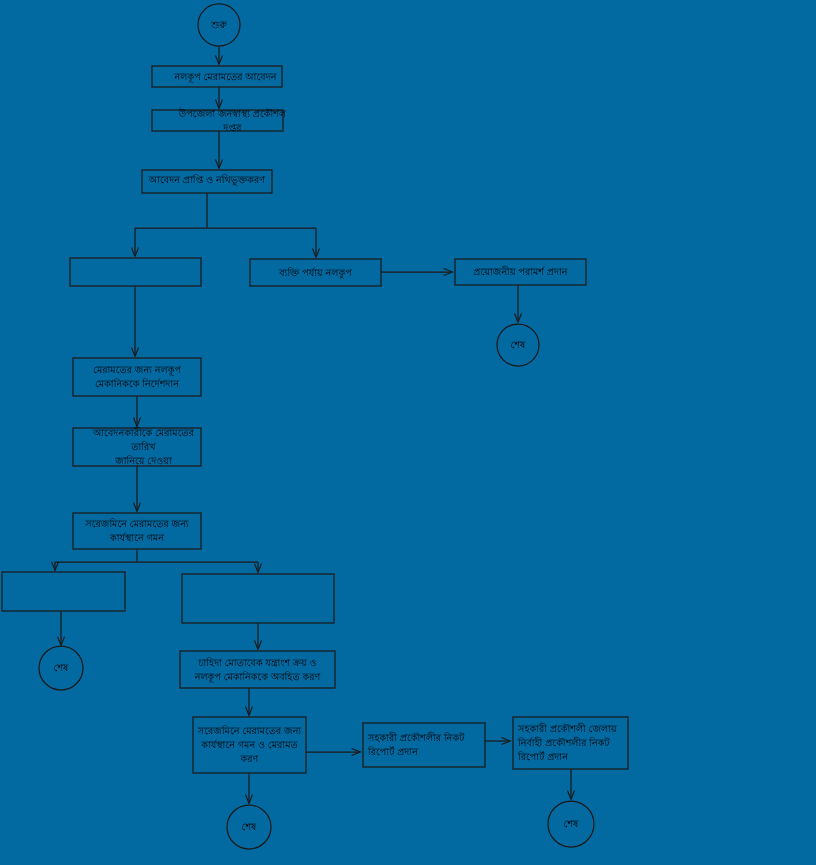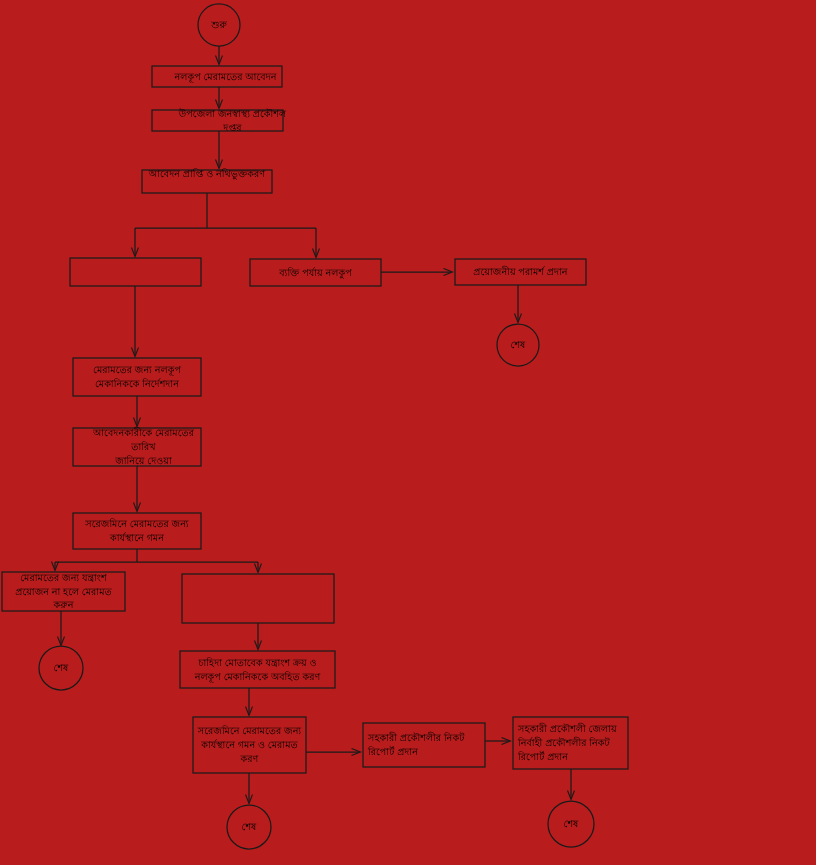--- a/index.html
+++ b/index.html
@@ -7,21 +7,21 @@
     padding: 0;
     background: #ffffff;
   }
   body {
     font-family: "Liberation Sans", "DejaVu Sans", sans-serif;
   }
   #canvas {
     position: relative;
     width: 816px;
     height: 865px;
-    background: #b91c1c;
+    background: #0369a1;
     overflow: hidden;
   }
   #flow-svg {
     position: absolute;
     left: 0;
     top: 0;
     width: 816px;
     height: 865px;
   }
   .node-label {
@@ -130,40 +130,38 @@
       <path d="M571,769 L571,799" marker-end="url(#arrow)"></path>
     </g>
   </svg>
 
   <div class="node-label terminal-label" style="left:198px;top:4px;width:42px;height:42px;">শুরু</div>
 
   <div class="node-label" style="left:152px;top:66px;width:147px;height:21px;">নলকূপ মেরামতের আবেদন</div>
 
   <div class="node-label" style="left:167px;top:110px;width:131px;height:21px;">উপজেলা জনস্বাস্থ্য প্রকৌশল দপ্তর</div>
 
-  <div class="node-label" style="left:142px;top:164px;width:130px;height:19px;">আবেদন প্রাপ্তি ও নথিভুক্তকরণ</div>
+  <div class="node-label" style="left:142px;top:170px;width:130px;height:19px;">আবেদন প্রাপ্তি ও নথিভুক্তকরণ</div>
 
 
   <div class="node-label" style="left:250px;top:259px;width:131px;height:27px;">ব্যক্তি পর্যায় নলকুপ</div>
 
   <div class="node-label" style="left:455px;top:259px;width:131px;height:26px;">প্রয়োজনীয় পরামর্শ প্রদান</div>
 
   <div class="node-label terminal-label" style="left:497px;top:324px;width:42px;height:42px;">শেষ</div>
 
   <div class="node-label" style="left:73px;top:358px;width:128px;height:38px;">মেরামতের জন্য নলকূপ
 মেকানিককে নির্দেশদান</div>
 
   <div class="node-label" style="left:73px;top:428px;width:128px;height:38px;padding-left:16px;">আবেদনকারীকে মেরামতের তারিখ
 জানিয়ে দেওয়া</div>
 
   <div class="node-label" style="left:73px;top:513px;width:128px;height:36px;">সরেজমিনে মেরামতের জন্য
 কার্যস্থানে গমন</div>
 
-  <div class="node-label" style="left:2px;top:572px;width:123px;height:39px;">মেরামতের জন্য যন্ত্রাংশ
-প্রয়োজন না হলে মেরামত করুন</div>
 
   <div class="node-label terminal-label" style="left:39px;top:646px;width:44px;height:44px;">শেষ</div>
 
 
   <div class="node-label" style="left:180px;top:651px;width:155px;height:37px;">চাহিদা মোতাবেক যন্ত্রাংশ ক্রয় ও
 নলকূপ মেকানিককে অবহিত করণ</div>
 
   <div class="node-label" style="left:193px;top:717px;width:113px;height:56px;">সরেজমিনে মেরামতের জন্য
 কার্যস্থানে গমন ও মেরামত
 করণ</div>

